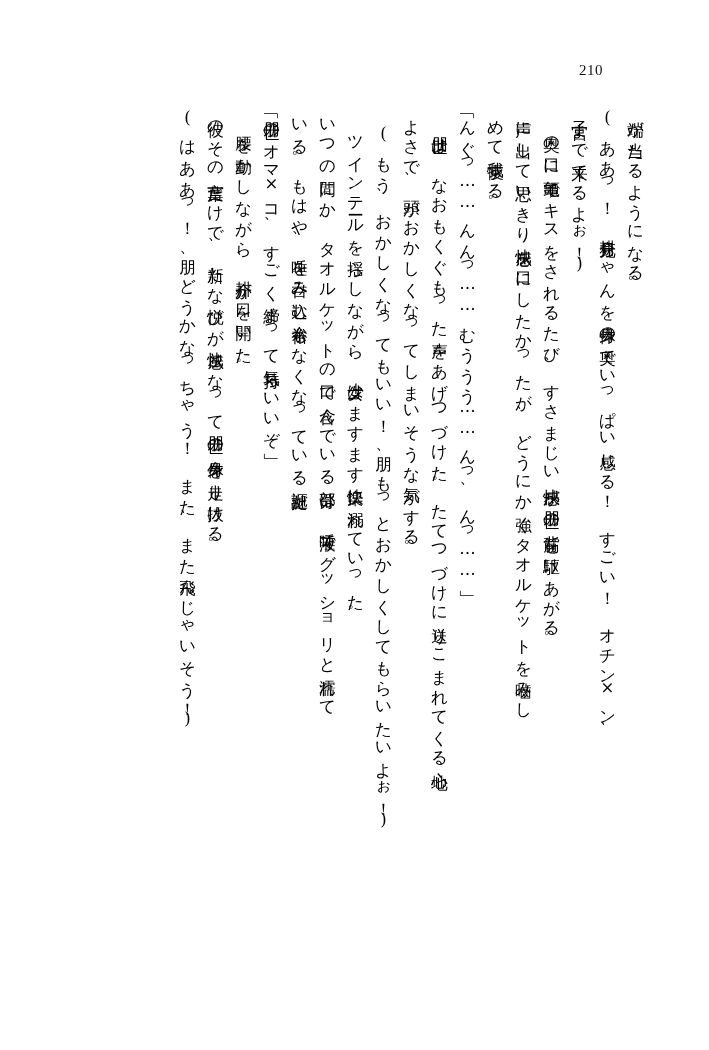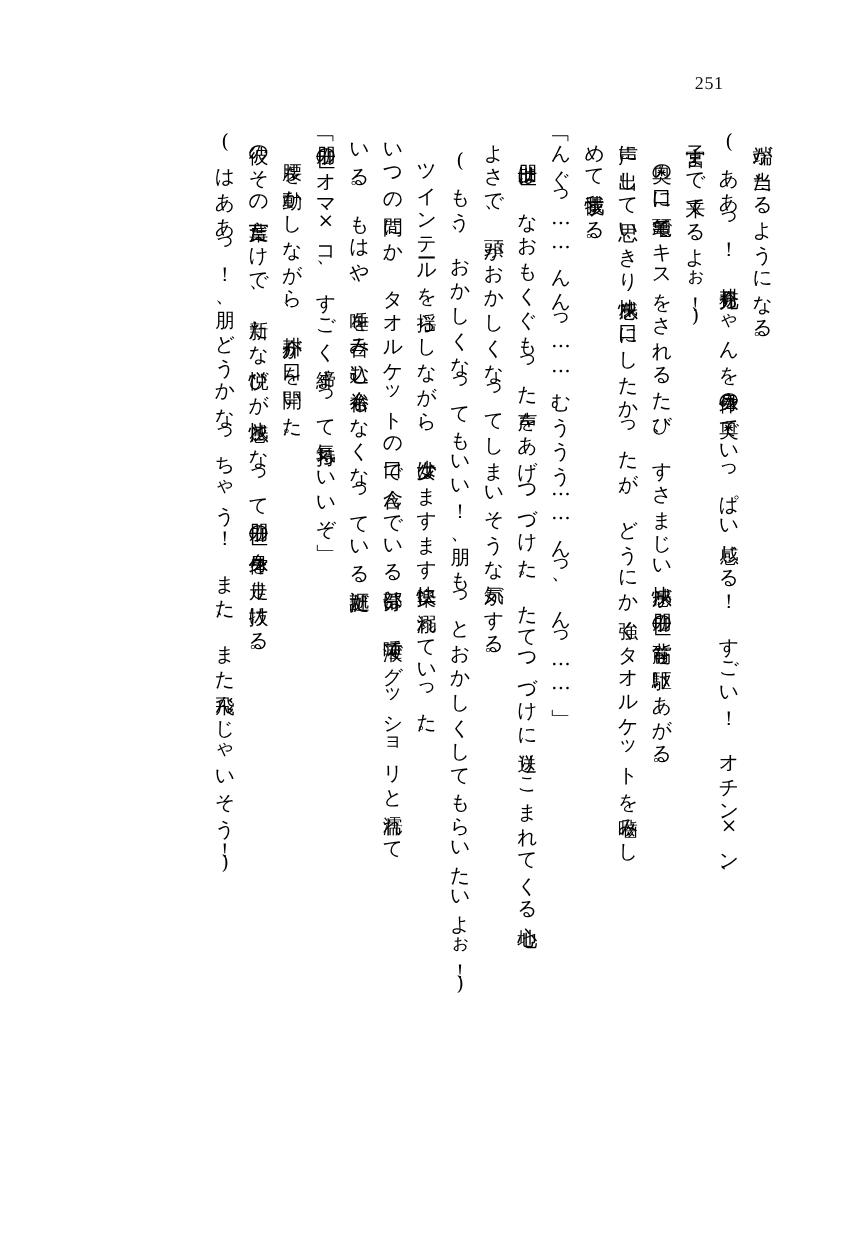--- a/index.html
+++ b/index.html
@@ -66,21 +66,21 @@
   }
 
   
   .indent-1 { padding-top: 16px; }
 </style>
 </head>
 <body>
 
 <div class="page">
 
-  <div class="page-number">251</div>
+  <div class="page-number">210</div>
 
   <div class="vtext" id="vtext">
       <div class="vline">端が当たるようになる。</div>
       <div class="vline">(ああっ！　耕介兄ちゃんを身体の奥でいっぱい感じる！　すごい！　オチン×ン、</div>
       <div class="vline">子宮まで来てるよぉ！)</div>
       <div class="vline indent-1">奥の口に亀頭でキスをされるたび、すさまじい快感が朋世の背筋を駆けあがる。</div>
       <div class="vline">声に出して思いきり快感を口にしたかったが、どうにか強くタオルケットを嚙みし</div>
       <div class="vline">めて我慢する。</div>
       <div class="vline">「んぐっ……んんっ……むううう……んっ、んっ……」</div>
       <div class="vline indent-1">朋世は、なおもくぐもった声をあげつづけた。たてつづけに送りこまれてくる心地</div>

